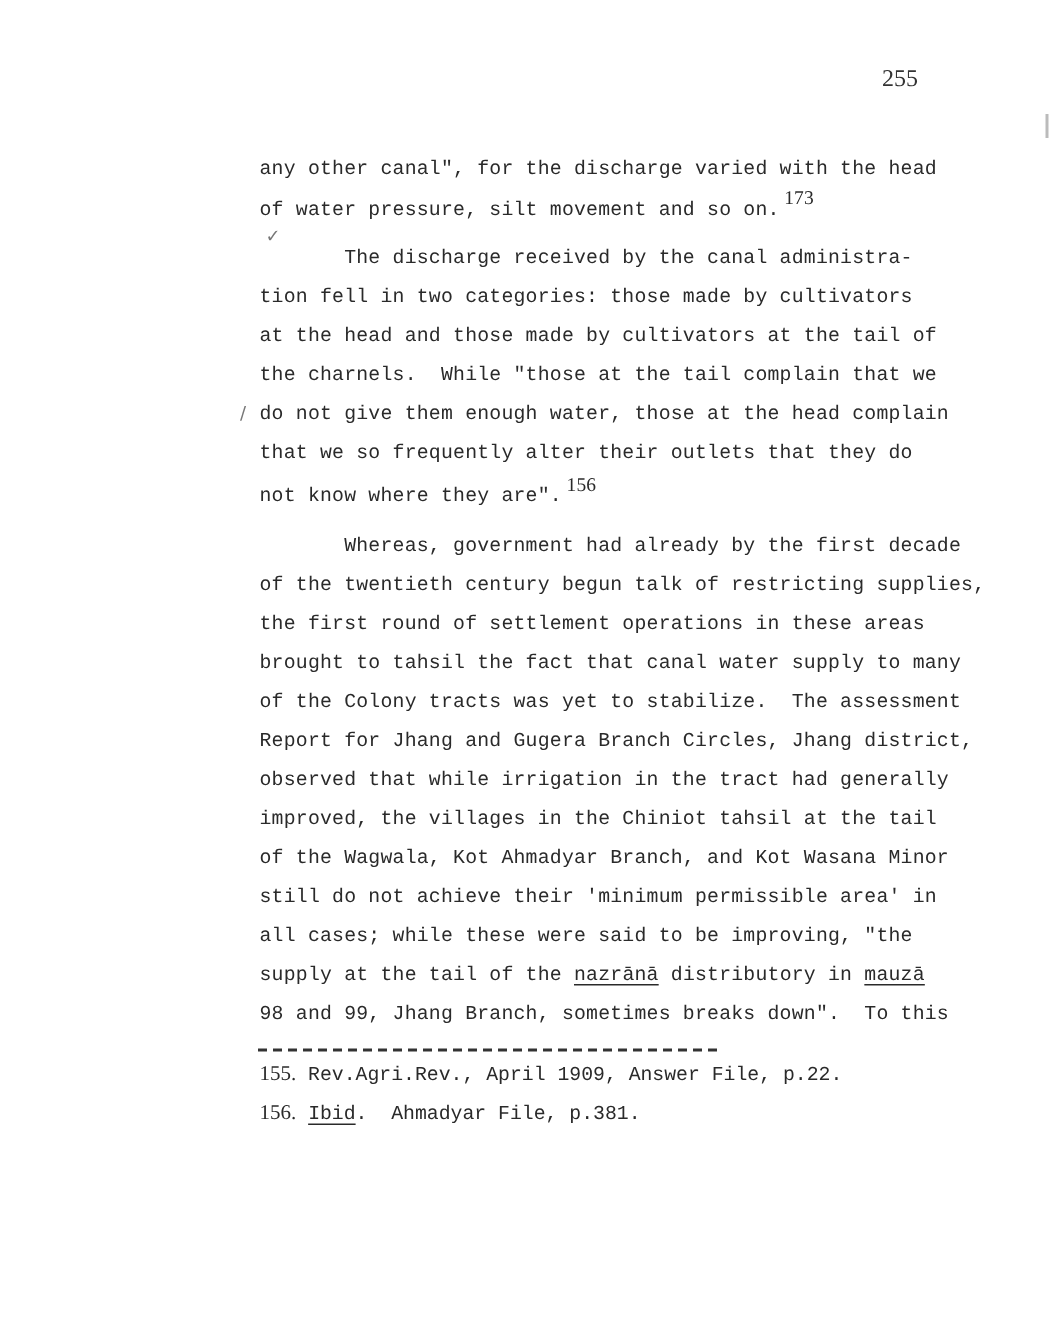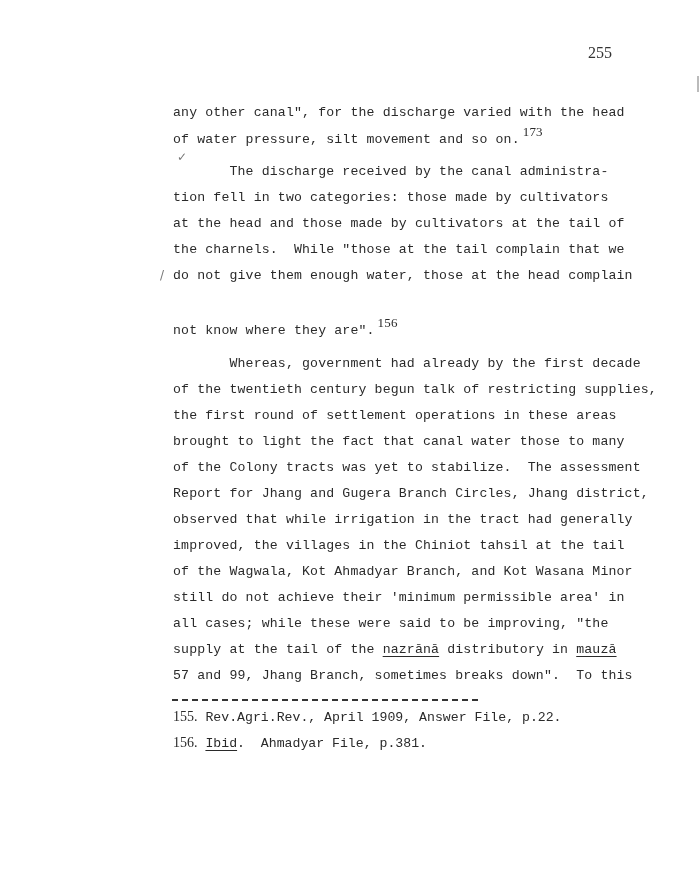--- a/index.html
+++ b/index.html
@@ -62,35 +62,36 @@
   <div class="mark" style="left:177px; top:150px;">✓</div>
 
   <div class="line" style="top:163px"><span>       The discharge received by the canal administra-</span></div>
   <div class="line" style="top:189px"><span>tion fell in two categories: those made by cultivators</span></div>
   <div class="line" style="top:215px"><span>at the head and those made by cultivators at the tail of</span></div>
   <div class="line" style="top:241px"><span>the charnels.  While "those at the tail complain that we</span></div>
 
   <div class="mark" style="left:160px; top:268px;">/</div>
 
   <div class="line" style="top:267px"><span>do not give them enough water, those at the head complain</span></div>
+  <div class="line" style="top:293px"><span>that we so frequently alter their outlets that they do</span></div>
   <div class="line" style="top:321px"><span>not know where they are".</span><span class="sup">156</span></div>
 
   <div class="line" style="top:355px"><span>       Whereas, government had already by the first decade</span></div>
   <div class="line" style="top:407px"><span>the first round of settlement operations in these areas</span></div>
   <div class="line" style="top:381px"><span>of the twentieth century begun talk of restricting supplies,</span></div>
-  <div class="line" style="top:433px"><span>brought to light the fact that canal water those to many</span></div>
+  <div class="line" style="top:433px"><span>brought to tahsil the fact that canal water supply to many</span></div>
   <div class="line" style="top:459px"><span>of the Colony tracts was yet to stabilize.  The assessment</span></div>
   <div class="line" style="top:485px"><span>Report for Jhang and Gugera Branch Circles, Jhang district,</span></div>
   <div class="line" style="top:511px"><span>observed that while irrigation in the tract had generally</span></div>
   <div class="line" style="top:537px"><span>improved, the villages in the Chiniot tahsil at the tail</span></div>
   <div class="line" style="top:563px"><span>of the Wagwala, Kot Ahmadyar Branch, and Kot Wasana Minor</span></div>
   <div class="line" style="top:589px"><span>still do not achieve their 'minimum permissible area' in</span></div>
   <div class="line" style="top:615px"><span>all cases; while these were said to be improving, "the</span></div>
 
   <div class="line" style="top:641px"><span>supply at the tail of the </span><span class="ul">nazrānā</span><span> distributory in </span><span class="ul">mauzā</span></div>
-  <div class="line" style="top:667px"><span>57 and 99, Jhang Branch, sometimes breaks down".  To this</span></div>
+  <div class="line" style="top:667px"><span>98 and 99, Jhang Branch, sometimes breaks down".  To this</span></div>
 
   <div class="rule"></div>
 
   <div class="fn" style="top:708px"><span class="fn-num">155.</span><span> Rev.Agri.Rev., April 1909, Answer File, p.22.</span></div>
   <div class="fn" style="top:734px"><span class="fn-num">156.</span> <span class="ul">Ibid</span><span>.  Ahmadyar File, p.381.</span></div>
 
 </div>
 
 </body></html>

